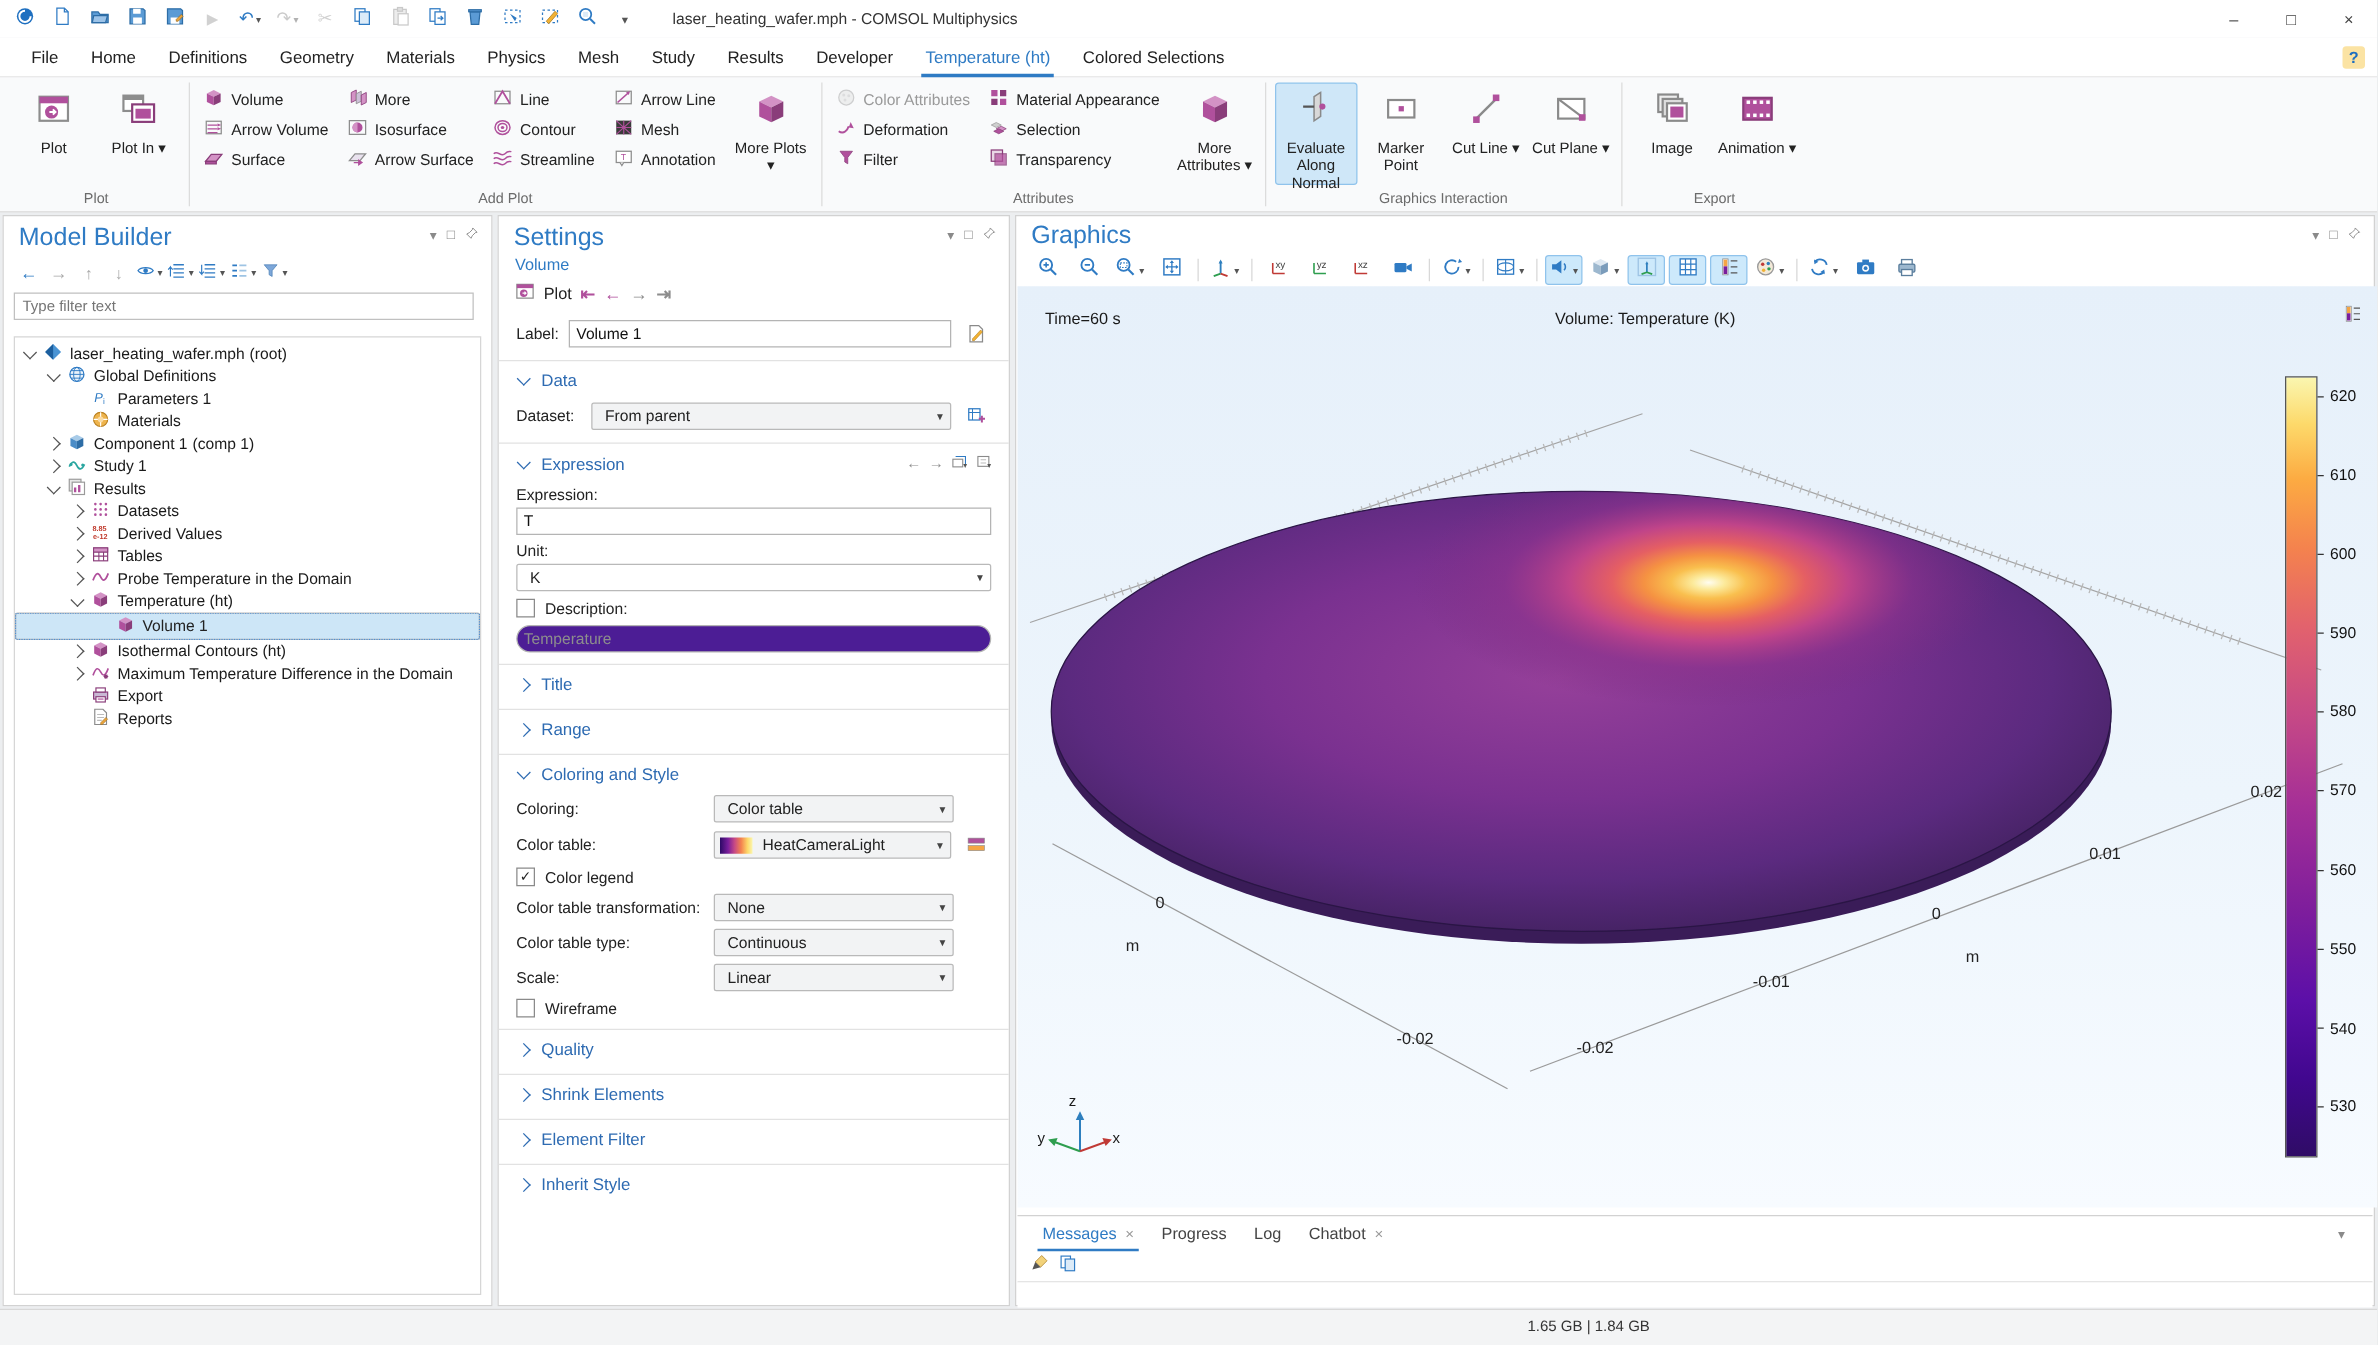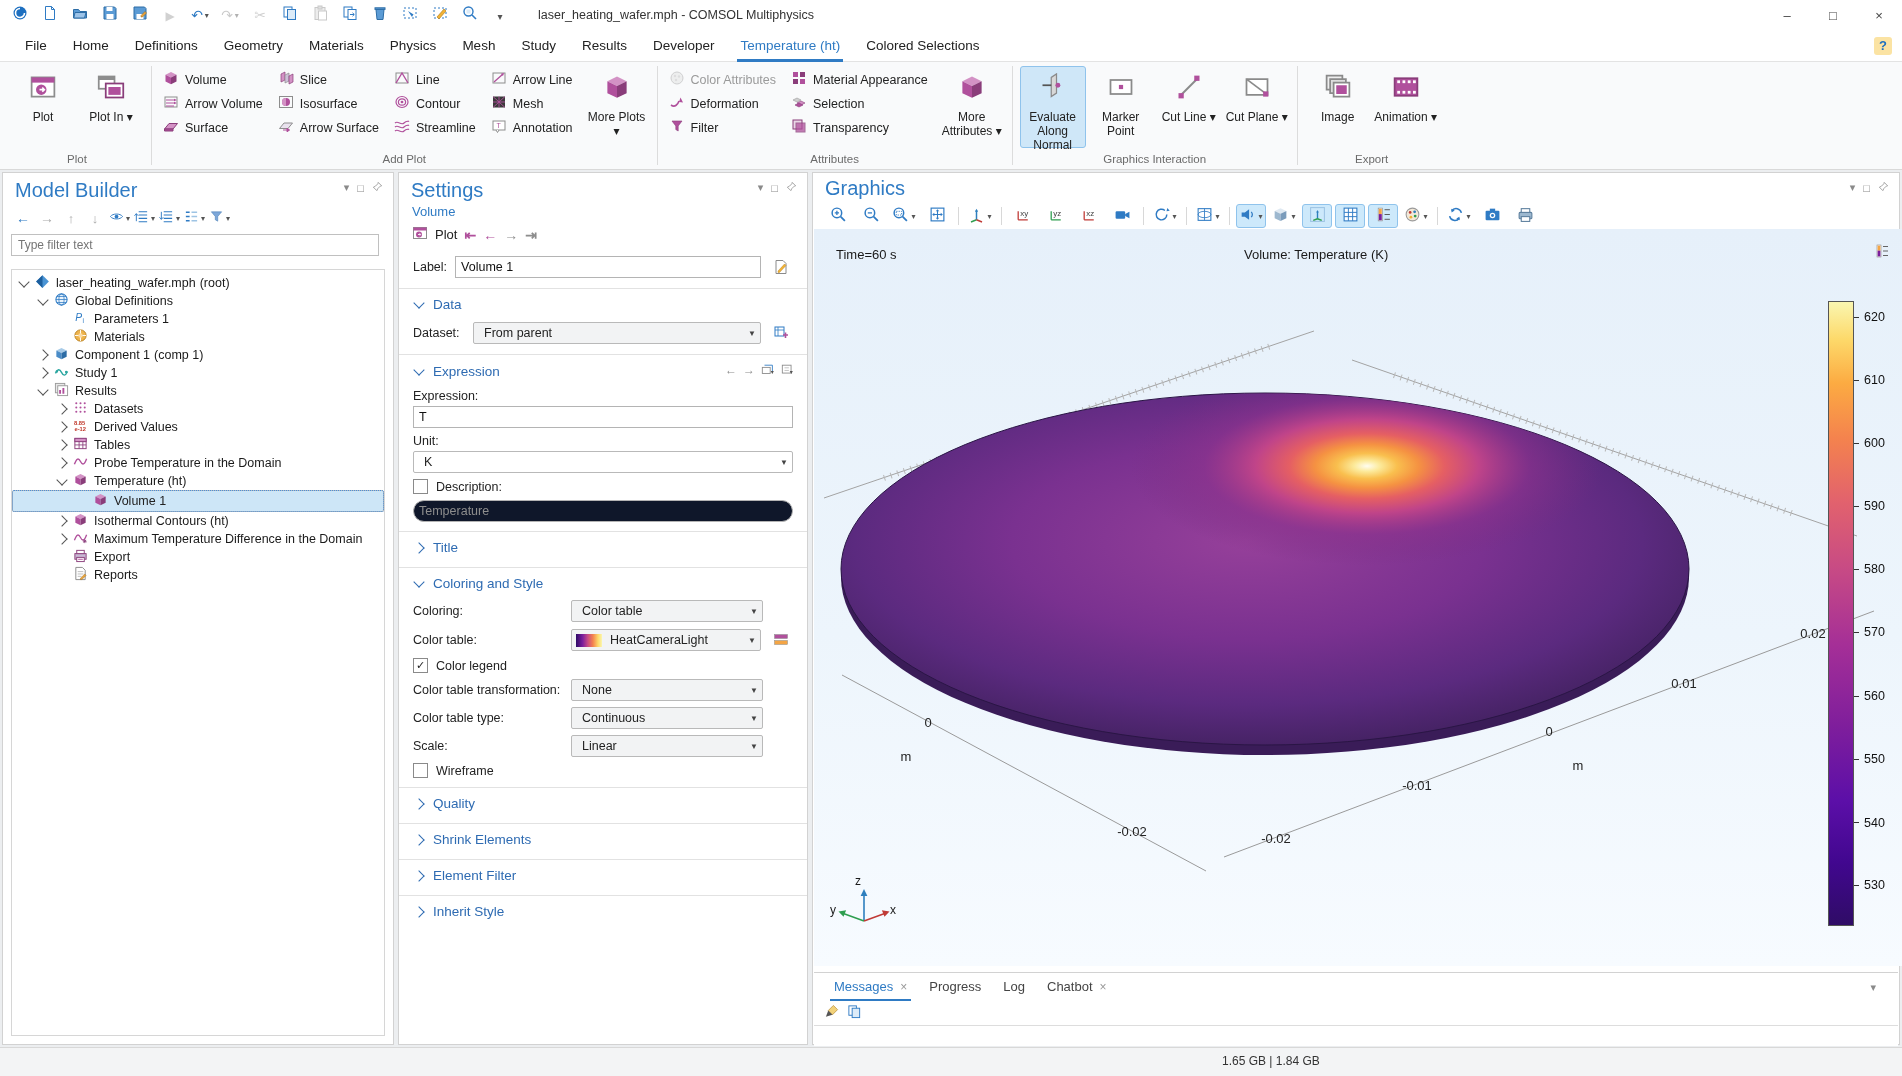--- a/index.html
+++ b/index.html
@@ -56,21 +56,21 @@
   .trow.sel{background:#cde6f7;outline:1px dotted #4a90d9;outline-offset:-1px;}
   
   .s-sub{font-size:13px;color:#2f7bc4;padding:2px 0 0 13px;}
   .s-plotrow{display:flex;align-items:center;gap:7px;padding:6px 0 8px 13px;font-size:13px;color:#222;}
   .s-plotrow svg{width:16px;height:16px;}
   .navarr{font-size:14px;font-weight:bold;}
   .na-m{color:#b0509c;} .na-g{color:#8d8d8d;}
   .s-row{display:flex;align-items:center;padding:3px 14px;gap:8px;font-size:12.5px;color:#222;}
   .s-row label{font-size:12.5px;}
   .s-input{height:20px;border:1px solid #b4b4b4;font-size:12.5px;padding:0 5px;color:#111;flex:1;font-family:"Liberation Sans",sans-serif;}
-  .s-input:disabled{color:#8d8d8d;background:#0f172a;border-radius:11px;}
+  .s-input:disabled{color:#8d8d8d;background:#4c1d95;border-radius:11px;}
   .sel{height:22px;background:#f2f3f4;border:1px solid #b9b9b9;border-radius:2px;display:flex;align-items:center;font-size:12.5px;color:#222;padding:0 4px 0 10px;box-sizing:border-box;}
   .sel .sv{flex:1;}
   .sel .sel-arr{font-size:8px;color:#444;padding-left:6px;}
   .sect-h{display:flex;align-items:center;gap:10px;border-top:1px solid #e2e2e2;margin-top:6px;padding:8px 0 6px 16px;font-size:13.5px;color:#2e6bb2;}
   .sect-h .chev{width:7px;height:7px;border-right:1.6px solid #2e6bb2;border-bottom:1.6px solid #2e6bb2;}
   .sect-h .s-ico{margin-left:auto;display:flex;gap:6px;padding-right:12px;}
   .sect-h .s-ico svg{width:14px;height:14px;}
   .cb{width:13px;height:13px;border:1px solid #8a8a8a;background:#fff;display:inline-flex;align-items:center;justify-content:center;font-size:11px;color:#222;flex:0 0 13px;}
   .cb.on::after{content:"✓";}
   .sqbtn{width:22px;height:22px;border:1px solid transparent;display:flex;align-items:center;justify-content:center;}
@@ -281,21 +281,21 @@
               <span>Surface</span>
             </div>
           </div>
           <div class="smallcol">
             <div class="smallbtn">
               <span><svg viewBox="0 0 16 16">
                   <path d="M3 12V4l4-2v8z" fill="#d392c5" stroke="#8a3d7a" stroke-width="0.7"></path>
                   <path d="M7 13V5l4-2v8z" fill="#cdbfd8" stroke="#8d8d8d" stroke-width="0.7"></path>
                   <path d="M11 14V6l4-2v8z" fill="#d392c5" stroke="#8a3d7a" stroke-width="0.7"></path>
                 </svg></span>
-              <span>Slice</span>
+              <span>More</span>
             </div>
             <div class="smallbtn">
               <span><svg viewBox="0 0 16 16">
                   <rect x="1.5" y="2.5" width="13" height="11" fill="none" stroke="#8d8d8d"></rect>
                   <circle cx="8" cy="8" r="4" fill="#b0509c"></circle>
                   <path d="M8 4a4 4 0 0 0 0 8z" fill="#d392c5"></path>
                 </svg></span>
               <span>Isosurface</span>
             </div>
             <div class="smallbtn">
@@ -813,20 +813,24 @@
       <span class="cb"></span>
       <label>Description:</label>
     </div>
     <div class="s-row">
       <input class="s-input" disabled="" value="Temperature" style="">
     </div>
 
     <div class="sect-h">
         <span class="chev closed"></span>
         <span>Title</span>
+      </div>
+    <div class="sect-h">
+        <span class="chev closed"></span>
+        <span>Range</span>
       </div>
 
     <div class="sect-h">
         <span class="chev open"></span>
         <span>Coloring and Style</span>
       </div>
     <div class="s-row">
       <label style="width:150px;">Coloring:</label>
       <div class="sel" style="flex:1;">
           <span class="sv">Color table</span>

